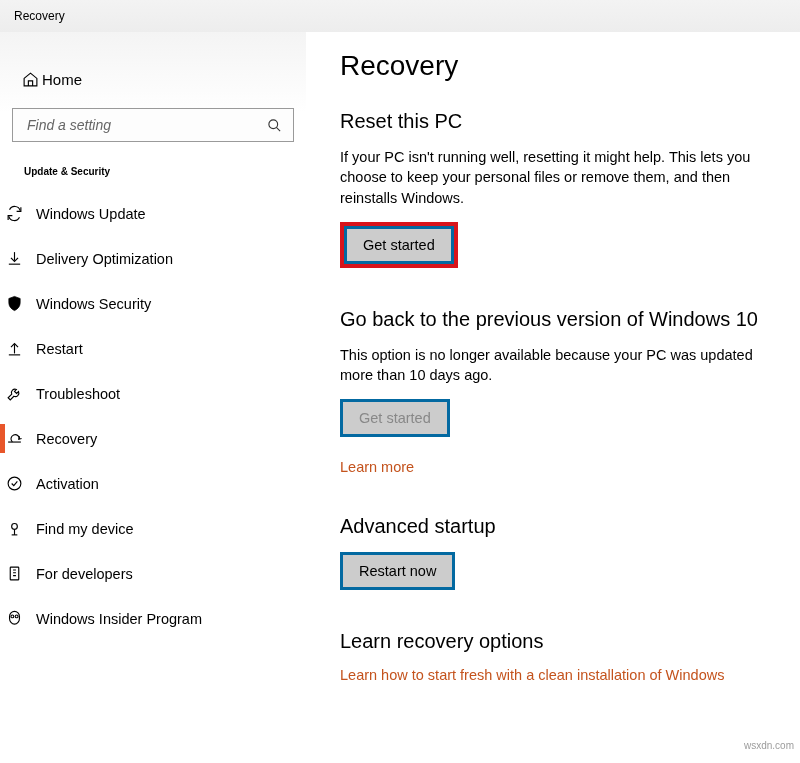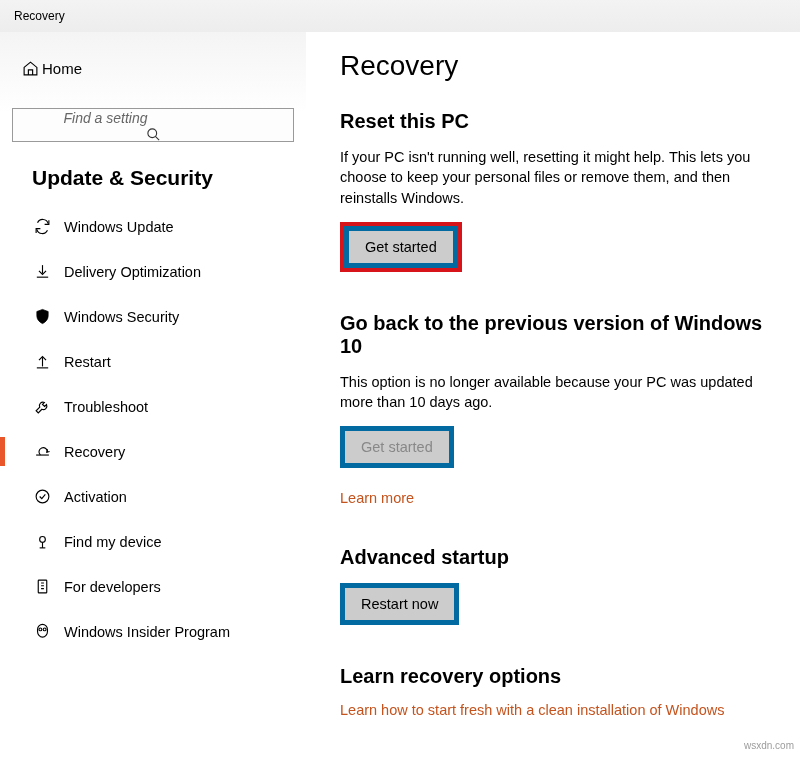--- a/index.html
+++ b/index.html
@@ -27,61 +27,61 @@
     height: calc(763px - 32px);
   }
   .sidebar {
     width: 306px;
     background: linear-gradient(180deg, #f4f4f4 0px, #ffffff 80px);
     padding-top: 28px;
     padding-bottom: 10px;
   }
   .home {
     display: flex;
+    align-items: center;
     height: 38px;
     padding-left: 18px;
     font-size: 15px;
     cursor: pointer;
   }
   .home .icon { width: 24px; display:flex; justify-content:center; }
   .search-wrap {
     margin: 10px 12px 18px 12px;
   }
   .search {
     display: flex;
     align-items: center;
     width: 100%;
     height: 34px;
     border: 1px solid #9a9a9a;
     background: #fdfdfd;
     padding: 0 10px 0 12px;
-    flex-direction: column;
   }
   .search input {
     flex: 1;
     border: none;
     outline: none;
     background: transparent;
     font-family: inherit;
     font-size: 14px;
     color: #333;
   }
   .search input::placeholder { color: #666; font-style: italic; }
   .search .si { width:16px; text-align:center; color:#333; }
   .section-title {
     font-weight: 600;
-    font-size: 21px;
-    padding: 6px 0 14px 32px;
+    font-size: 10px;
+    padding: 6px 0 14px 24px;
   }
   .navlist {}
   .navitem {
     display: flex;
     align-items: center;
     height: 45px;
-    padding-left: 34px;
+    padding-left: 6px;
     cursor: pointer;
     position: relative;
     font-size: 14.5px;
   }
   .navitem .icon {
     width: 30px;
     display:flex;
     justify-content:flex-start;
     color:#000;
   }
@@ -93,32 +93,32 @@
     bottom: 8px;
     width: 5px;
     background: #e8562a;
   }
   .main {
     flex: 1;
     padding: 18px 22px 0 34px;
     overflow: hidden;
   }
   h1 { font-size: 28px; font-weight: 500; margin: 0 0 28px 0; }
-  h2 { font-size: 20px; font-weight: 700; margin: 0 0 14px 0; }
+  h2 { font-size: 20px; font-weight: 400; margin: 0 0 14px 0; }
   .blk { margin-bottom: 40px; }
   .blk p {
     margin: 0 0 14px 0;
     line-height: 1.4;
     color: #000;
     font-size: 14.5px;
   }
   .btn {
     display: inline-block;
     background: #ccc;
-    border: 5px solid #0369a1;
+    border: 3px solid #0369a1;
     padding: 8px 16px;
     font-size: 14.5px;
     font-family: inherit;
     cursor: pointer;
   }
   .btn:disabled { color: #888; cursor: default; }
   .hl {
     display: inline-block;
     border: 4px solid #d8141b;
     padding: 0;

